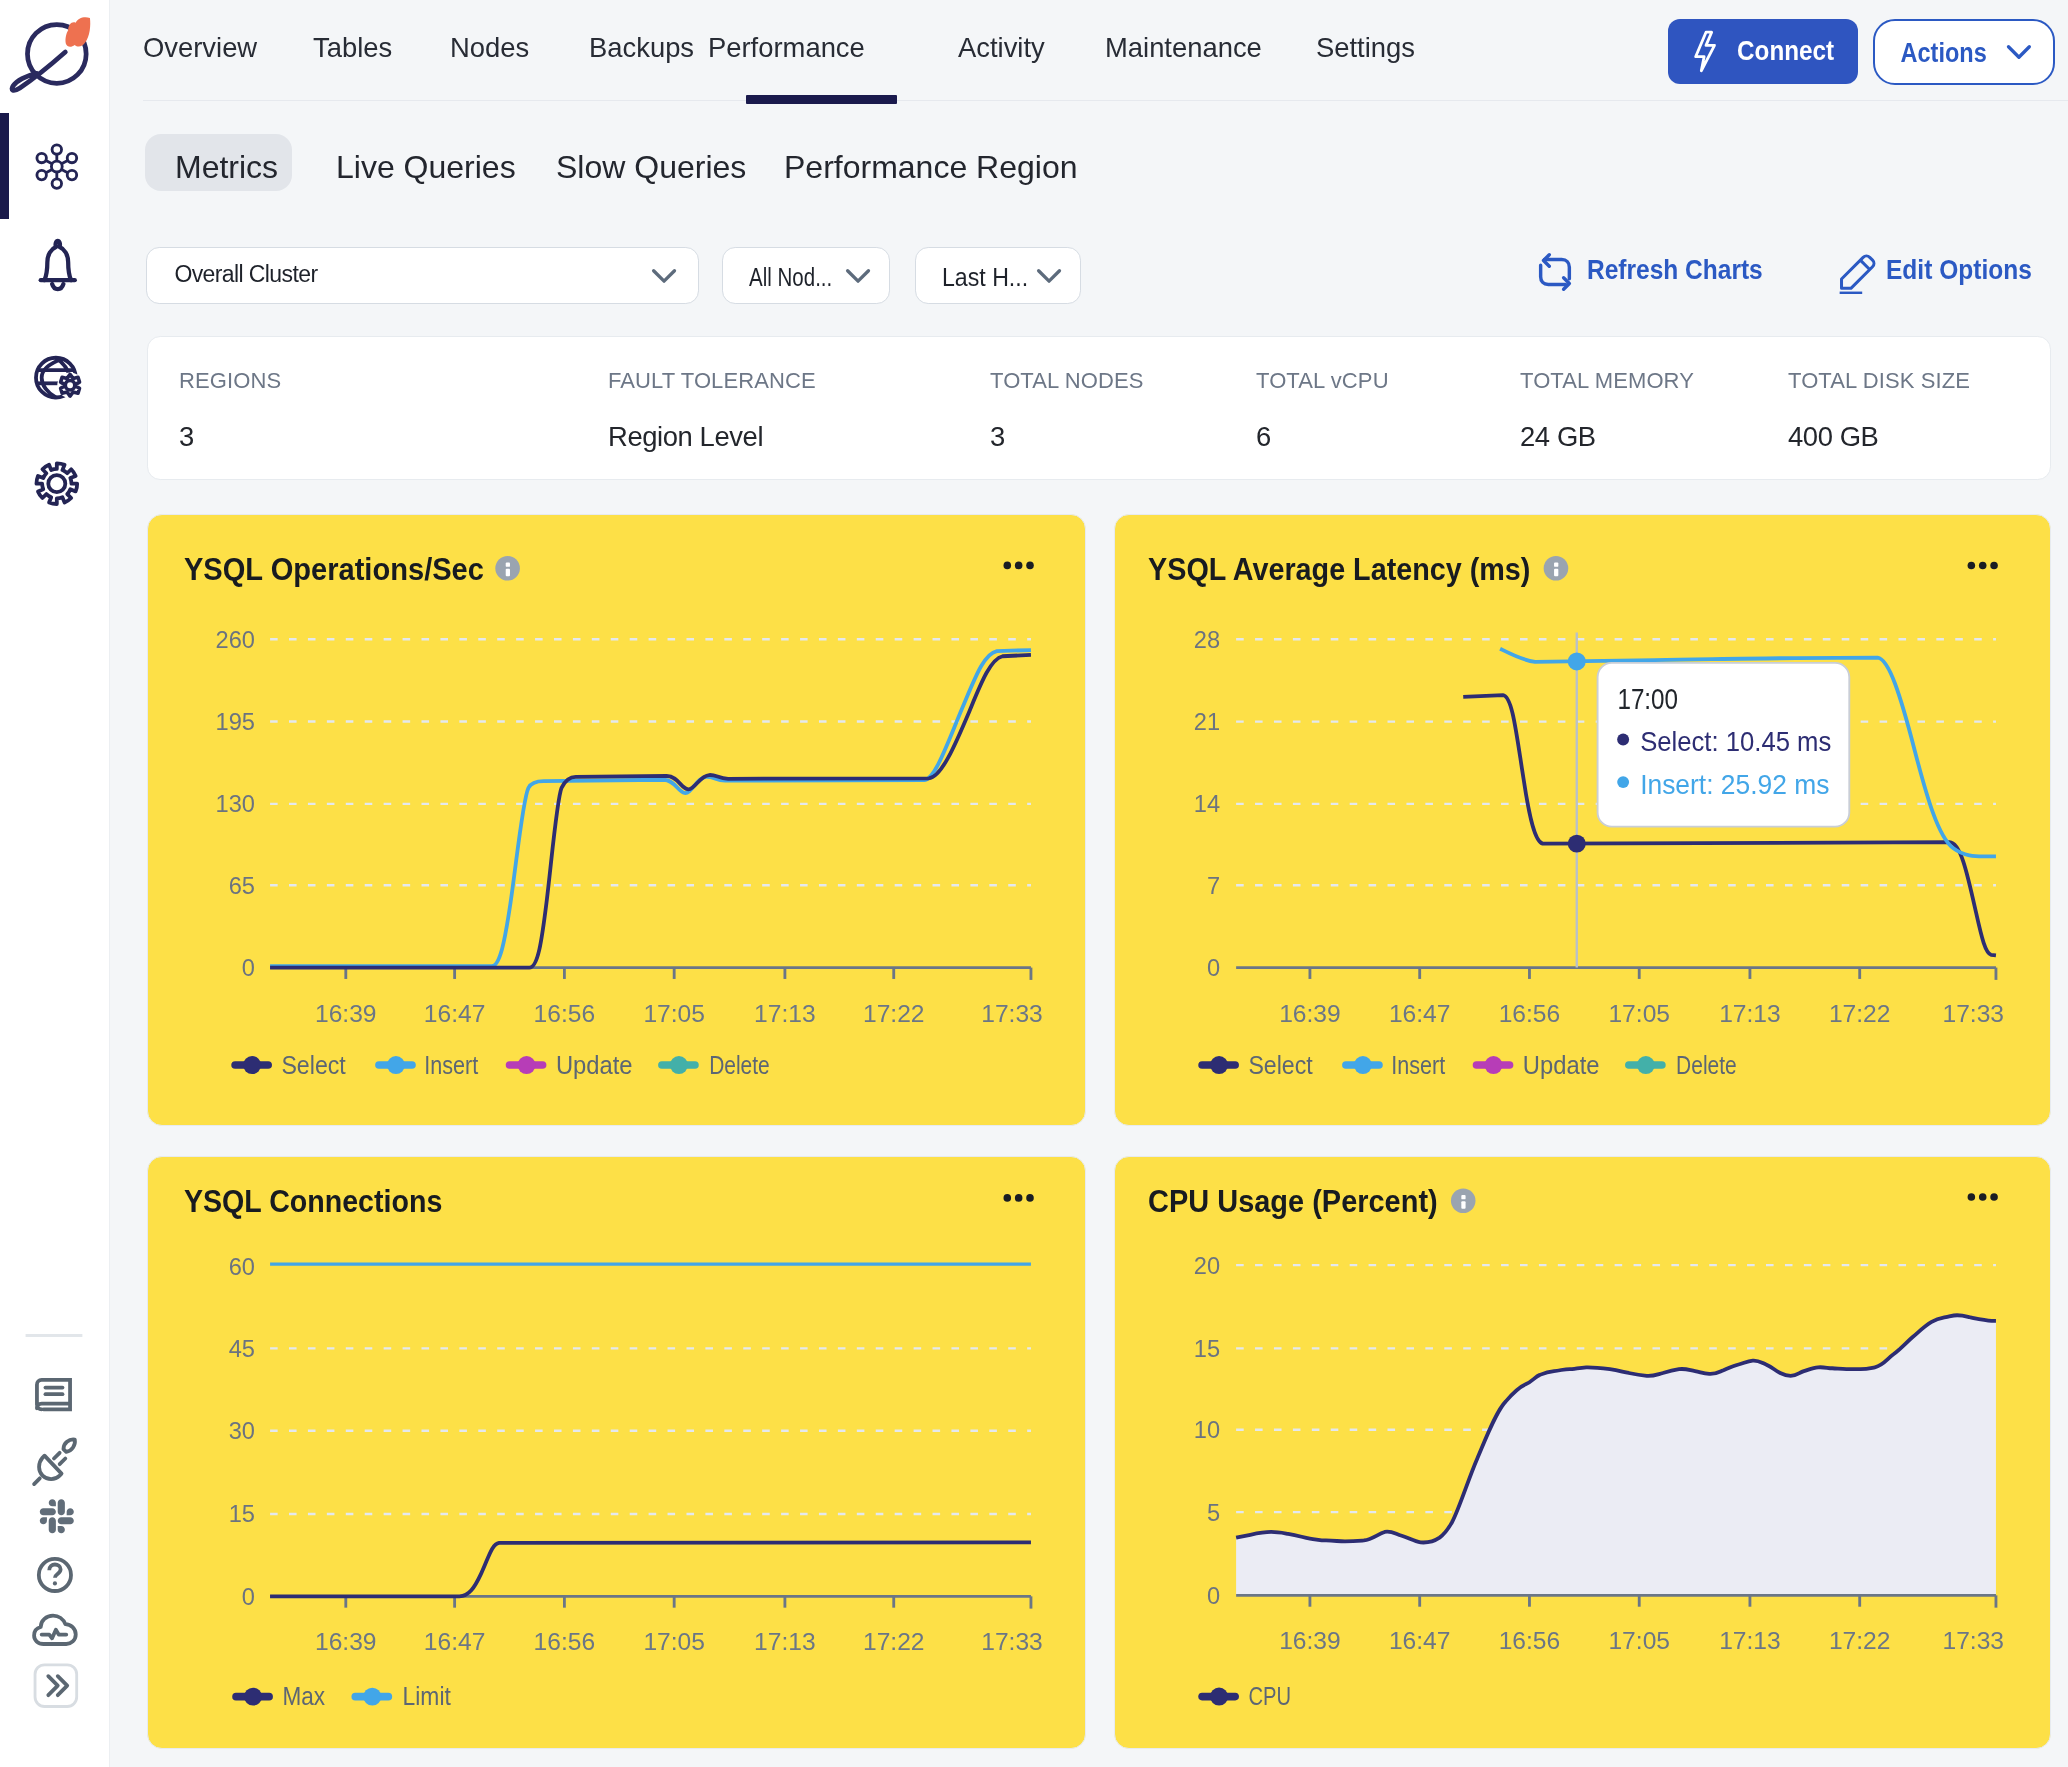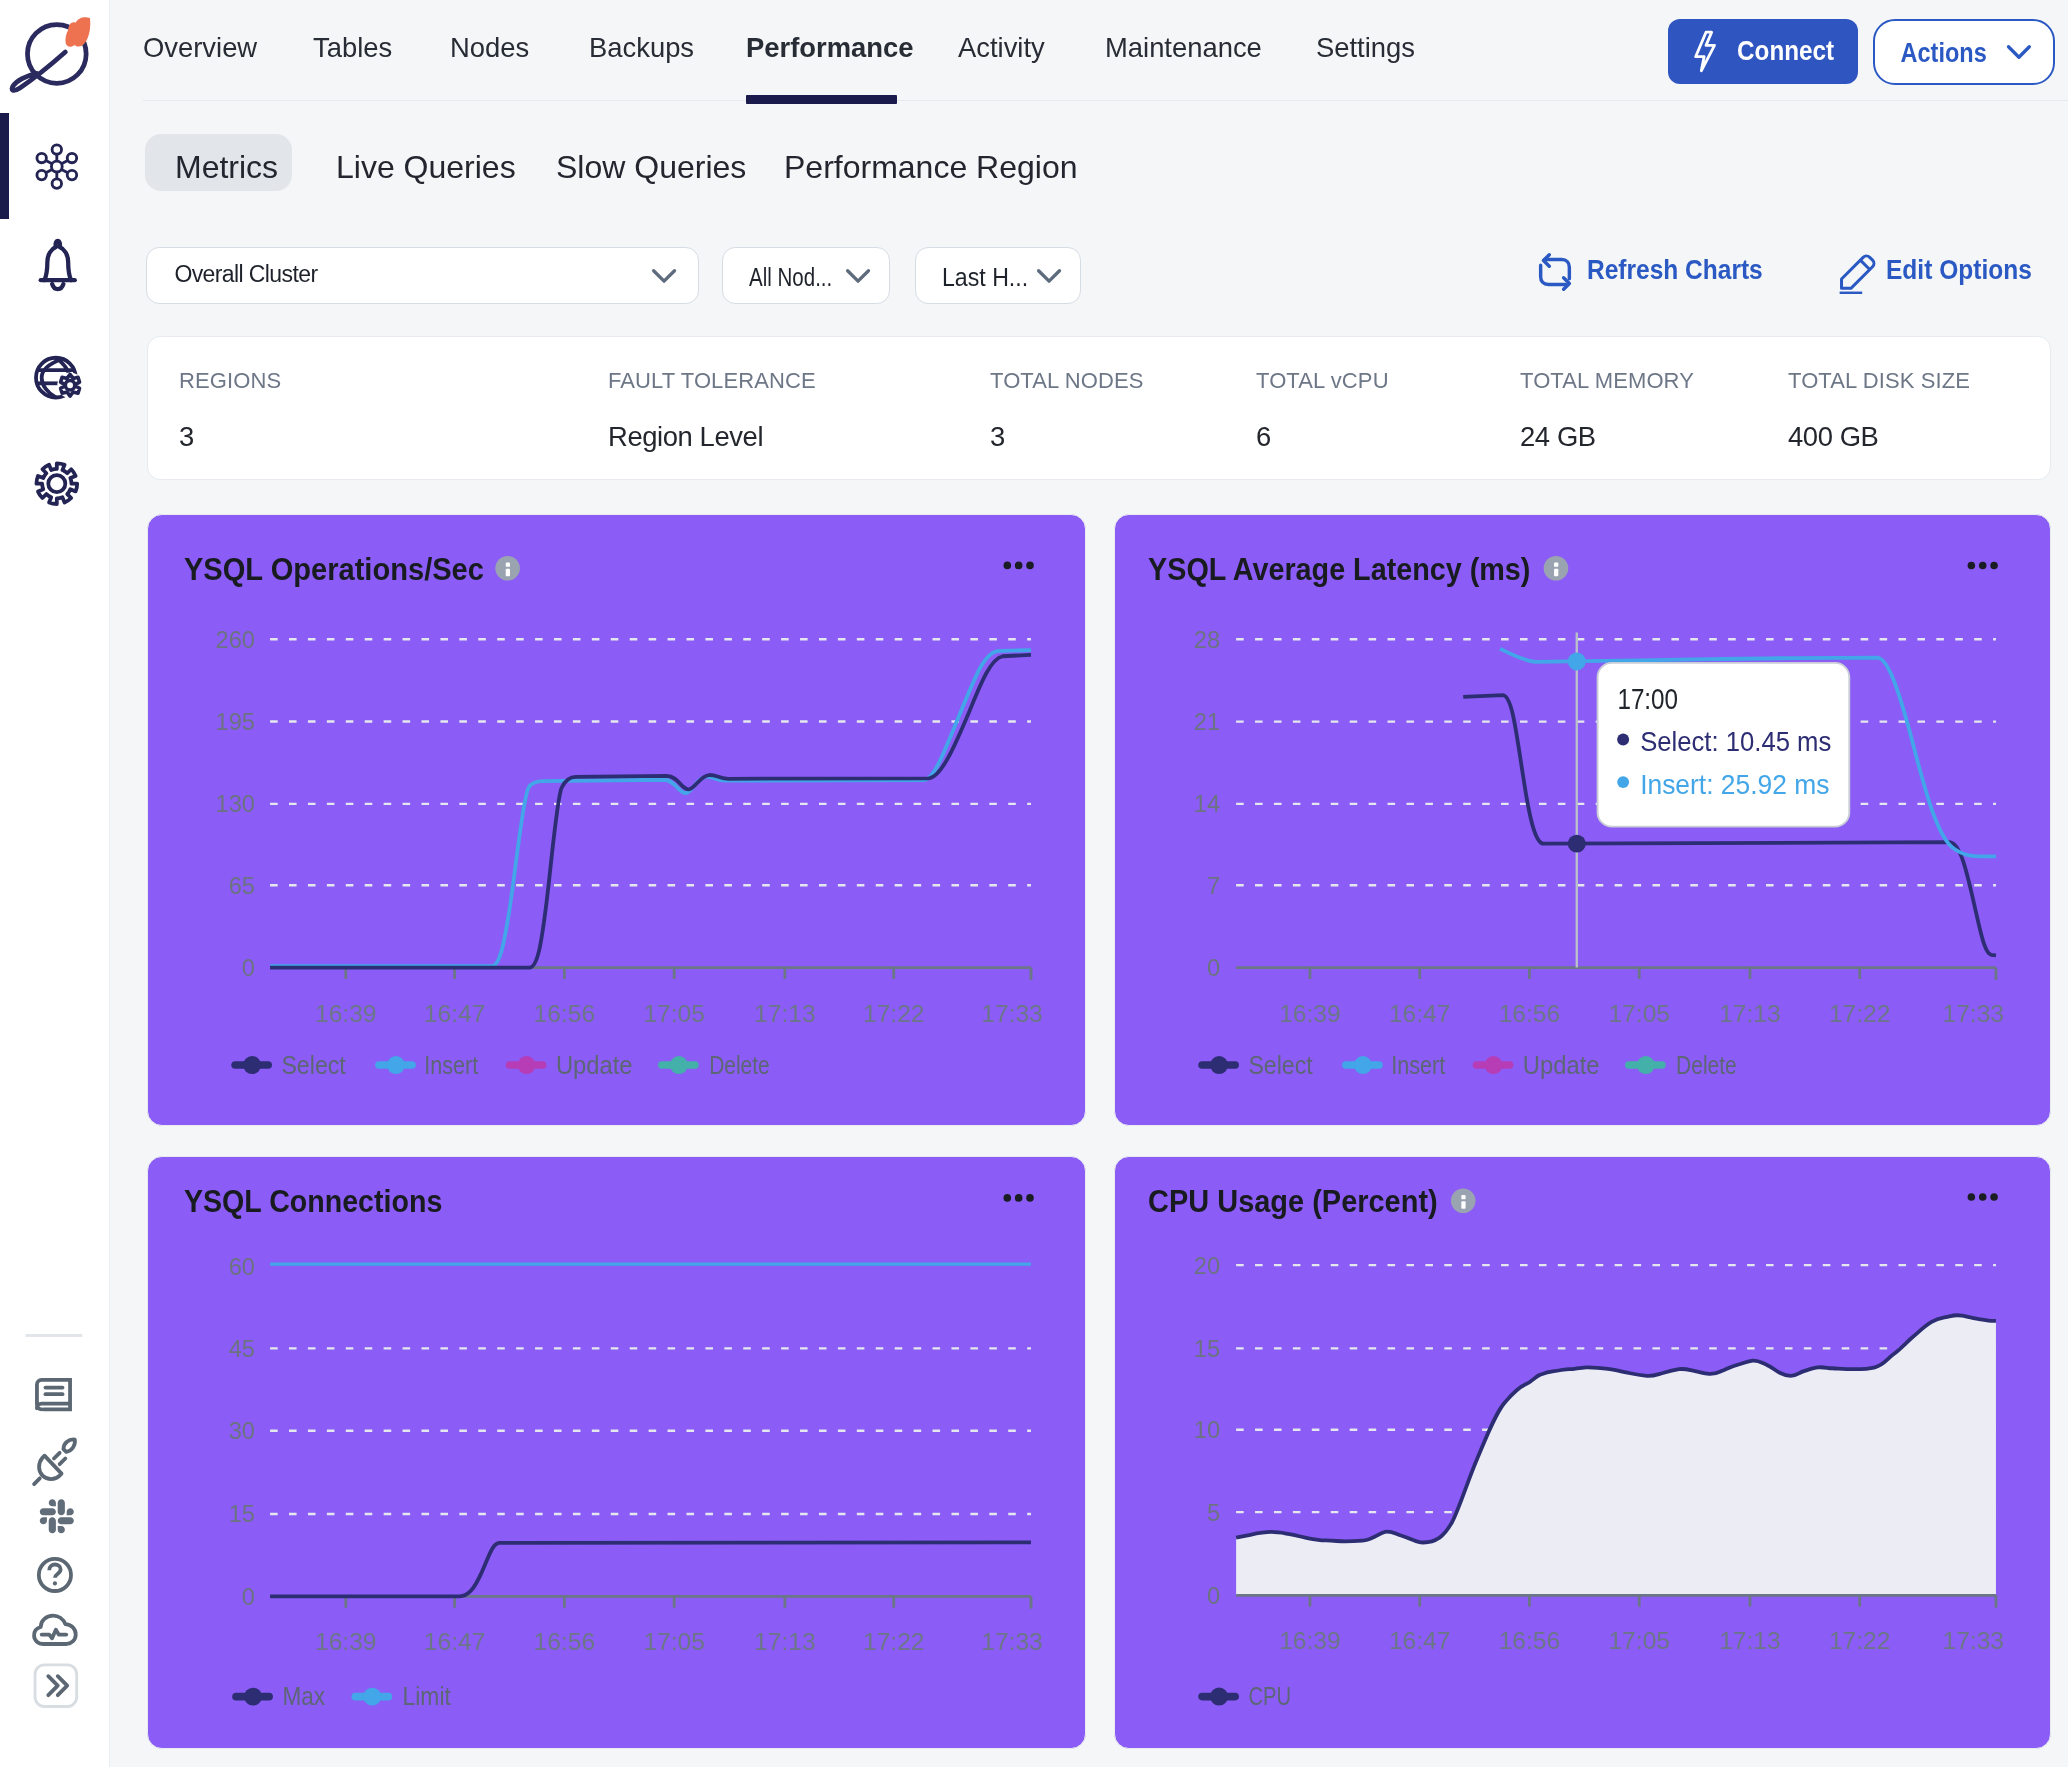--- a/index.html
+++ b/index.html
@@ -12,21 +12,21 @@
 .navunder{position:absolute;left:746px;top:95px;width:151px;height:8.5px;background:#1a1a4d;border-radius:0.9px;}
 .btn-connect{position:absolute;left:1668px;top:19px;width:190px;height:65px;background:#2f55c0;border-radius:12px;}
 .btn-actions{position:absolute;left:1873px;top:19px;width:178px;height:62px;background:#ffffff;border:2.8px solid #2b59c3;border-radius:22px;}
 .pill{position:absolute;left:145px;top:134px;width:147px;height:57px;background:#e2e5ea;border-radius:16px;}
 .subtab{position:absolute;top:149px;font-size:32px;color:#23262e;white-space:nowrap;}
 .dd{position:absolute;top:247px;height:55px;background:#fff;border:1.9px solid #d6dce3;border-radius:13.2px;}
 .ddtext{position:absolute;top:13.2px;font-size:23px;color:#1e222a;white-space:nowrap;letter-spacing:-0.6px;}
 .sumcard{position:absolute;left:147px;top:336px;width:1904px;height:144px;background:#fff;border:1.9px solid #e7ebef;border-radius:13.2px;box-sizing:border-box;}
 .sumlab{position:absolute;top:31px;font-size:22px;color:#6d7787;letter-spacing:0.1px;white-space:nowrap;}
 .sumval{position:absolute;top:84px;font-size:27.4px;color:#23262c;white-space:nowrap;letter-spacing:-0.4px;}
-.card{position:absolute;background:#8b5cf6;border:1.9px solid #e7ebef;border-radius:15px;box-sizing:border-box;}
+.card{position:absolute;background:#fde047;border:1.9px solid #e7ebef;border-radius:15px;box-sizing:border-box;}
 svg text{font-family:"Liberation Sans",sans-serif;}
 </style>
 </head>
 <body>
 <div class="page">
 <div class="sidebar">
 <svg width="107" height="1768" viewBox="0 0 113 1868">
 
  <g stroke="#2a2a5e" stroke-width="5" fill="none" stroke-linecap="round">
   <circle cx="60" cy="57" r="31"></circle>
@@ -113,21 +113,21 @@
   <path d="M51,1771 L61,1781 L51,1791 M61,1771 L71,1781 L61,1791" stroke="#5b6772" stroke-width="4" fill="none" stroke-linecap="round" stroke-linejoin="round"></path>
  </g>
 </svg>
 <div class="activebar"></div>
 </div>
 <div class="navrow"></div>
 <div class="navitem" style="left:143px;">Overview</div>
 <div class="navitem" style="left:313px;">Tables</div>
 <div class="navitem" style="left:450px;">Nodes</div>
 <div class="navitem" style="left:589px;">Backups</div>
-<div class="navitem" style="left:746px;font-weight:700;">Performance</div>
+<div class="navitem" style="left:708px;font-weight:400;">Performance</div>
 <div class="navitem" style="left:958px;">Activity</div>
 <div class="navitem" style="left:1105px;">Maintenance</div>
 <div class="navitem" style="left:1316px;">Settings</div>
 <div class="navunder"></div>
 <div class="btn-connect">
  <svg width="190" height="65" viewBox="0 0 201 69" style="position:absolute;left:0;top:0;">
   <path d="M40,14 L29,40 L38,40 L35,55 L49,28 L40,28 L46,14 Z" fill="none" stroke="#ffffff" stroke-width="3" stroke-linejoin="round"></path>
   <text x="73" y="44" font-size="29px" font-weight="bold" fill="#ffffff" textLength="103" lengthAdjust="spacingAndGlyphs">Connect</text>
  </svg>
 </div>

